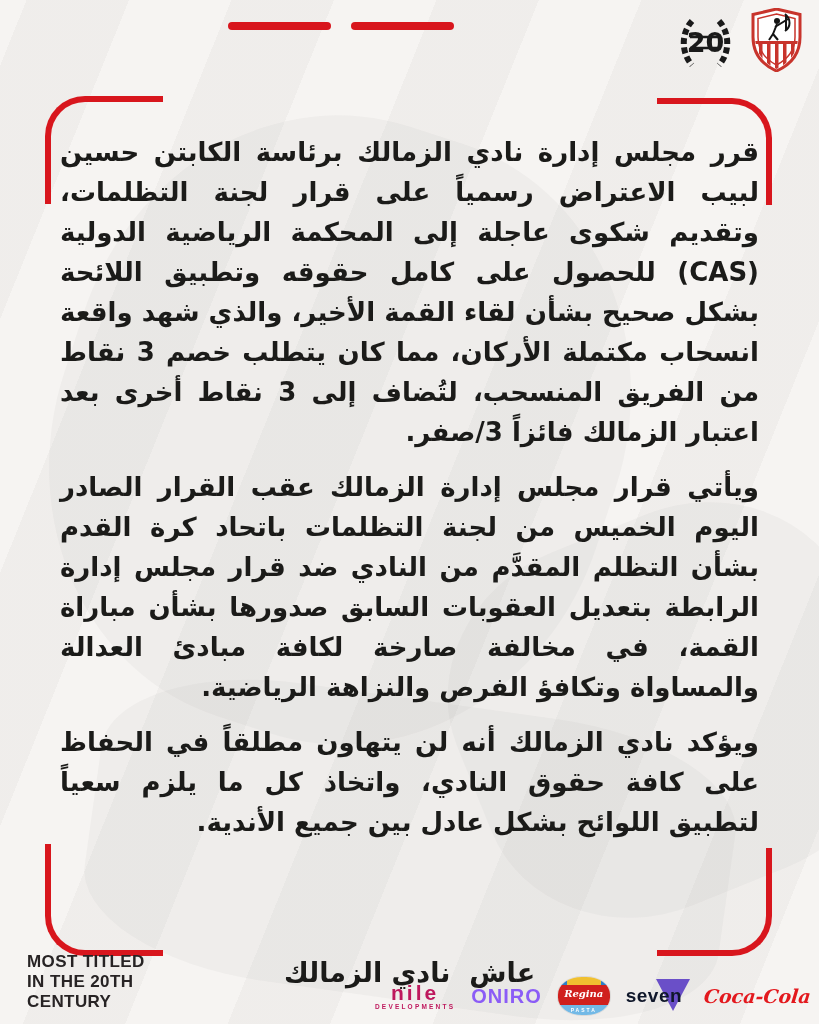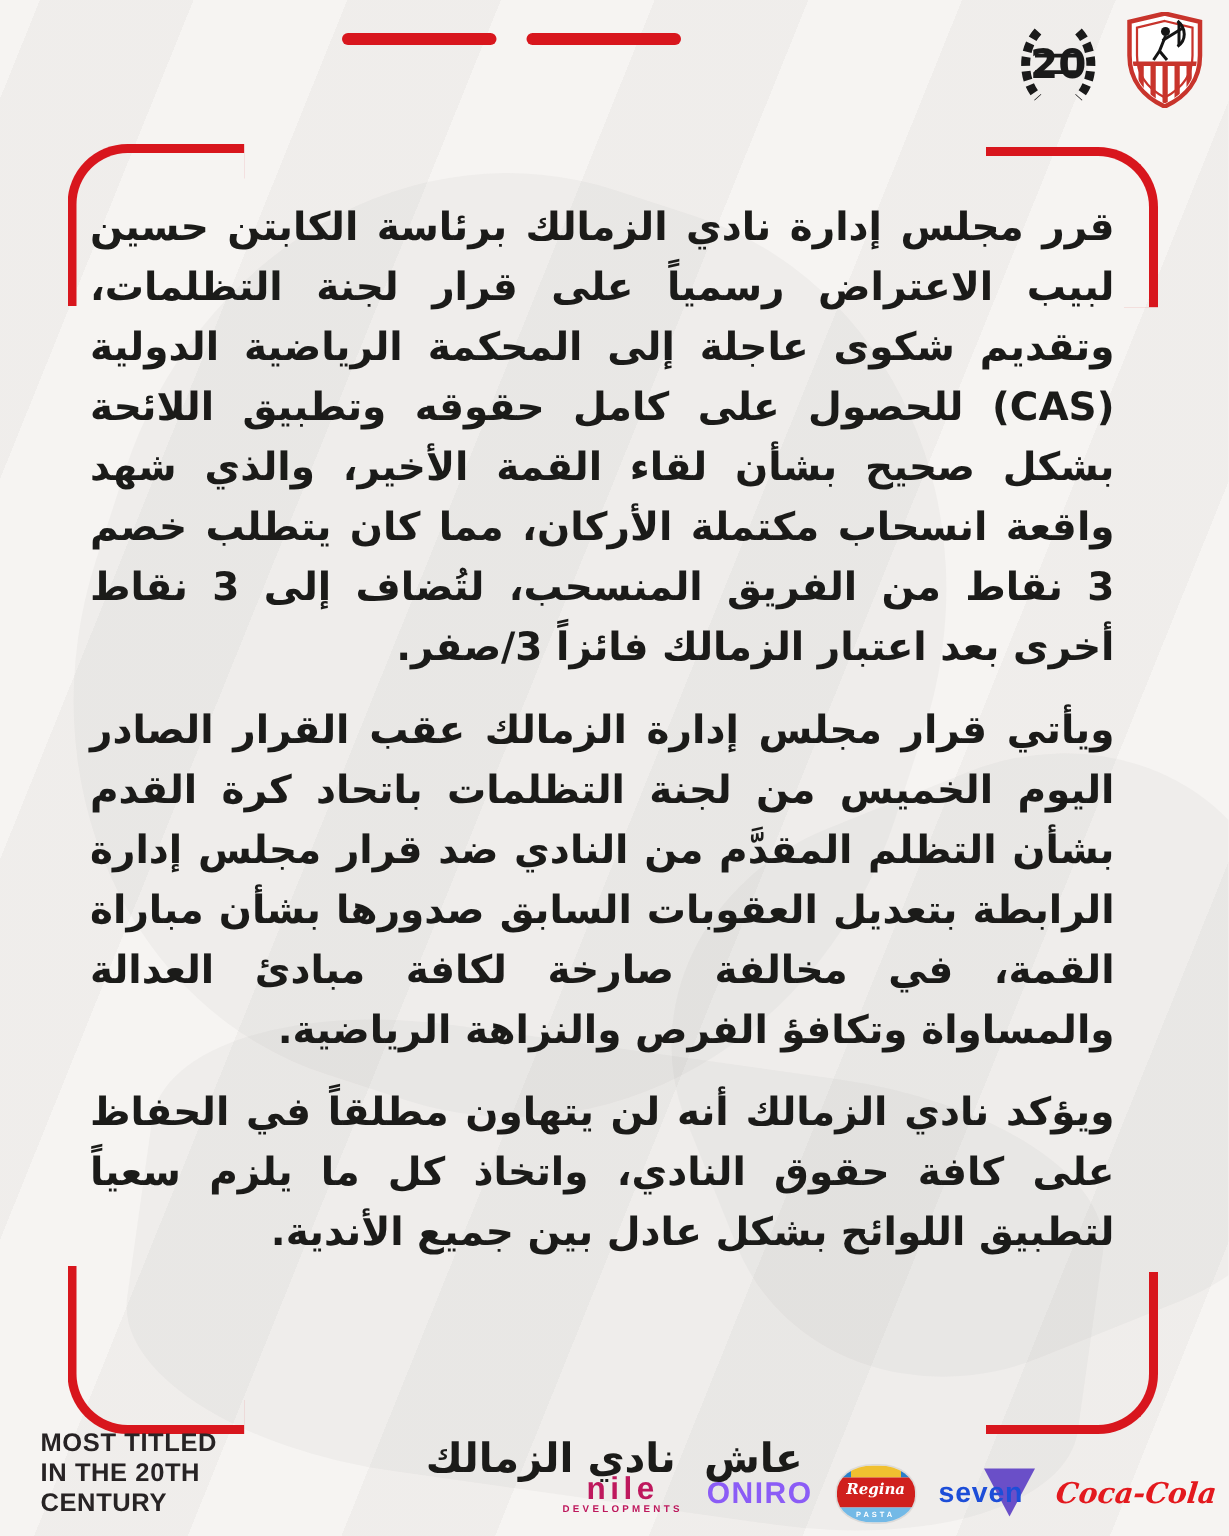--- a/index.html
+++ b/index.html
@@ -47,21 +47,21 @@
   .br-tr { right:47px; top:98px;  width:115px; height:107px; border-top:6px solid #d8161d; border-right:6px solid #d8161d; border-top-right-radius:40px; }
   .br-bl { left:45px;  top:844px; width:118px; height:112px; border-bottom:6px solid #d8161d; border-left:6px solid #d8161d;  border-bottom-left-radius:40px; }
   .br-br { right:47px; top:848px; width:115px; height:108px; border-bottom:6px solid #d8161d; border-right:6px solid #d8161d; border-bottom-right-radius:40px; }
 
   
   .statement {
     position:absolute; top:132px; left:60px; width:699px;
     direction:rtl; text-align:justify;
     font-weight:bold; font-size:26px; line-height:40px; color:#1b1b19;
   }
-  .statement p { margin:0 16px 15px 0; }
+  .statement p { margin:0 0 15px 0; }
   .closing { margin-top:18px; text-align:center; font-size:27px; line-height:45px; white-space:pre-wrap; }
 
   
   .titled-badge {
     position:absolute; left:27px; bottom:12px;
     font-family:"Liberation Sans", sans-serif;
     font-size:17px; font-weight:bold; line-height:20px;
     letter-spacing:0.4px; color:#272324;
   }
 
@@ -83,21 +83,21 @@
   .regina-mid { height:30px; background:#d0201d; color:#fff; font-family:"DejaVu Serif", serif;
     font-style:italic; font-weight:bold; font-size:10px; text-align:center; line-height:17px; }
   .regina-bot { height:10px; background:#73b9e6; color:#fff; font-size:5px; font-weight:bold;
     text-align:center; line-height:10px; letter-spacing:2px; }
   .sp-seven { position:relative; padding-right:6px; }
   .seven-triangle {
     position:absolute; right:-2px; top:-6px; width:0; height:0; z-index:0;
     border-left:17px solid transparent; border-right:17px solid transparent;
     border-top:32px solid #6a4fc8;
   }
-  .seven-word { position:relative; z-index:1; font-size:19px; font-weight:600; letter-spacing:0.5px; color:#1d4ed8; }
+  .seven-word { position:relative; z-index:1; font-size:19px; font-weight:600; letter-spacing:0.5px; color:#0f172a; }
   .sp-coke { font-family:"DejaVu Serif", serif; font-style:italic; font-weight:bold;
     font-size:19px; color:#e3191e; transform:skewX(-6deg); white-space:nowrap; }
 </style>
 </head>
 <body>
 
 <div class="page">
 
   <div class="bg-stripes"></div>
   <div class="bg-blob blob1"></div>

